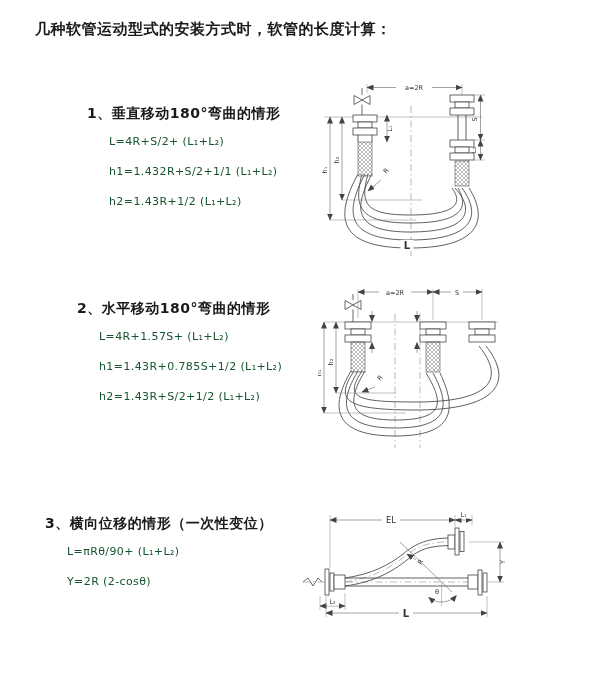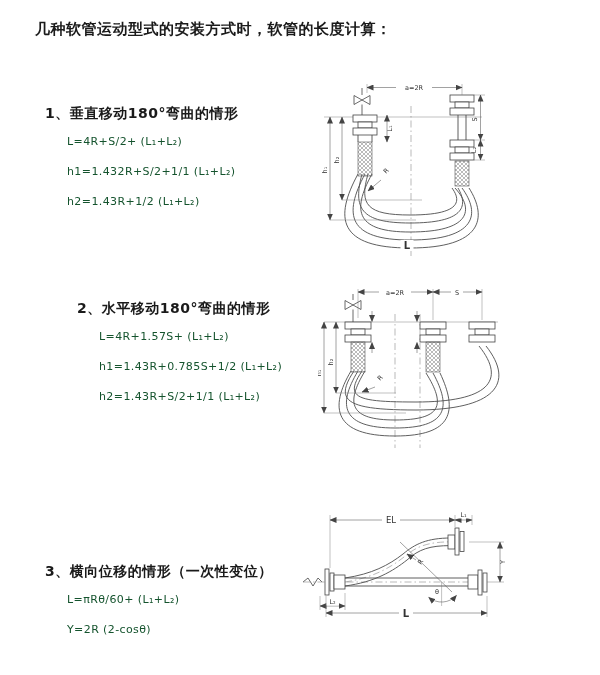--- a/index.html
+++ b/index.html
@@ -21,42 +21,42 @@
   .valve{stroke:#444;stroke-width:0.8;fill:none;}
   .lbl{font-size:6.5px;}
 </style>
 </head>
 <body>
 
 <div id="page">
 
   <div class="title">几种软管运动型式的安装方式时，软管的长度计算：</div>
 
-  <div class="section" style="top:105px;">
+  <div class="section" style="top:105px;padding-left:42px;">
     <div class="sec-heading">1、垂直移动180°弯曲的情形</div>
     <div class="formulas">
       <div class="formula">L=4R+S/2+ (L₁+L₂)</div>
       <div class="formula">h1=1.432R+S/2+1/1 (L₁+L₂)</div>
       <div class="formula">h2=1.43R+1/2 (L₁+L₂)</div>
     </div>
   </div>
 
   <div class="section" style="top:300px;margin-left:32px;">
     <div class="sec-heading">2、水平移动180°弯曲的情形</div>
     <div class="formulas">
       <div class="formula">L=4R+1.57S+ (L₁+L₂)</div>
       <div class="formula">h1=1.43R+0.785S+1/2 (L₁+L₂)</div>
-      <div class="formula">h2=1.43R+S/2+1/1 (L₁+L₂)</div>
+      <div class="formula">h2=1.43R+S/2+1/2 (L₁+L₂)</div>
     </div>
   </div>
 
-  <div class="section" style="top:515px;margin-top:48px;">
+  <div class="section" style="top:515px;">
     <div class="sec-heading">3、横向位移的情形（一次性变位）</div>
     <div class="formulas">
-      <div class="formula">L=πRθ/60+ (L₁+L₂)</div>
+      <div class="formula">L=πRθ/90+ (L₁+L₂)</div>
       <div class="formula">Y=2R (2-cosθ)</div>
     </div>
   </div>
 
   <svg class="diagram" style="left:310px;top:68px;" width="280" height="190" viewBox="0 0 280 190">
     <defs>
       <pattern id="hp1" width="4" height="4" patternUnits="userSpaceOnUse">
         <path d="M0,0L4,4M4,0L0,4" stroke="#777" stroke-width="0.5"></path>
       </pattern>
       <marker id="m1" markerUnits="userSpaceOnUse" markerWidth="7" markerHeight="6" refX="6.5" refY="3" orient="auto-start-reverse">

